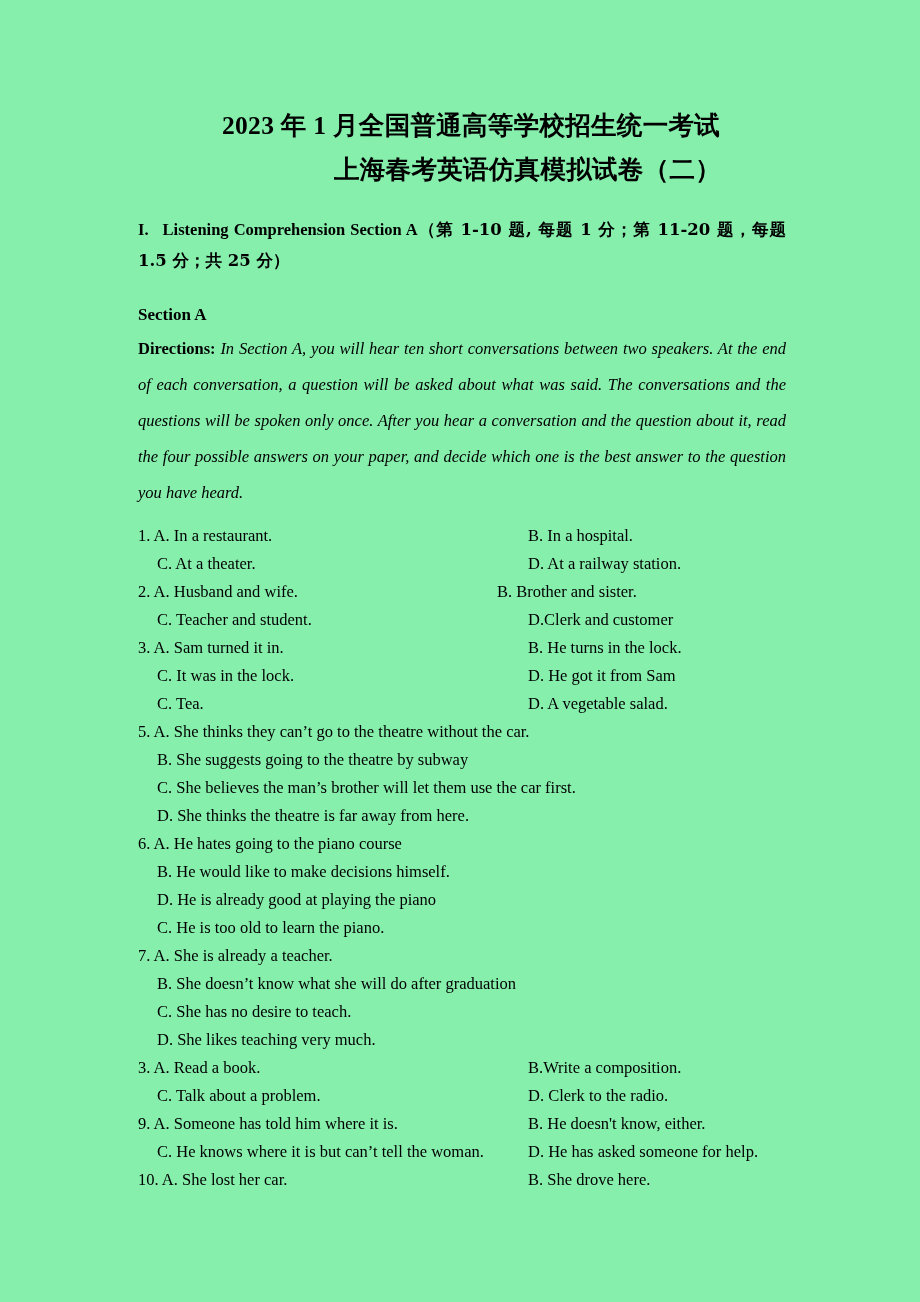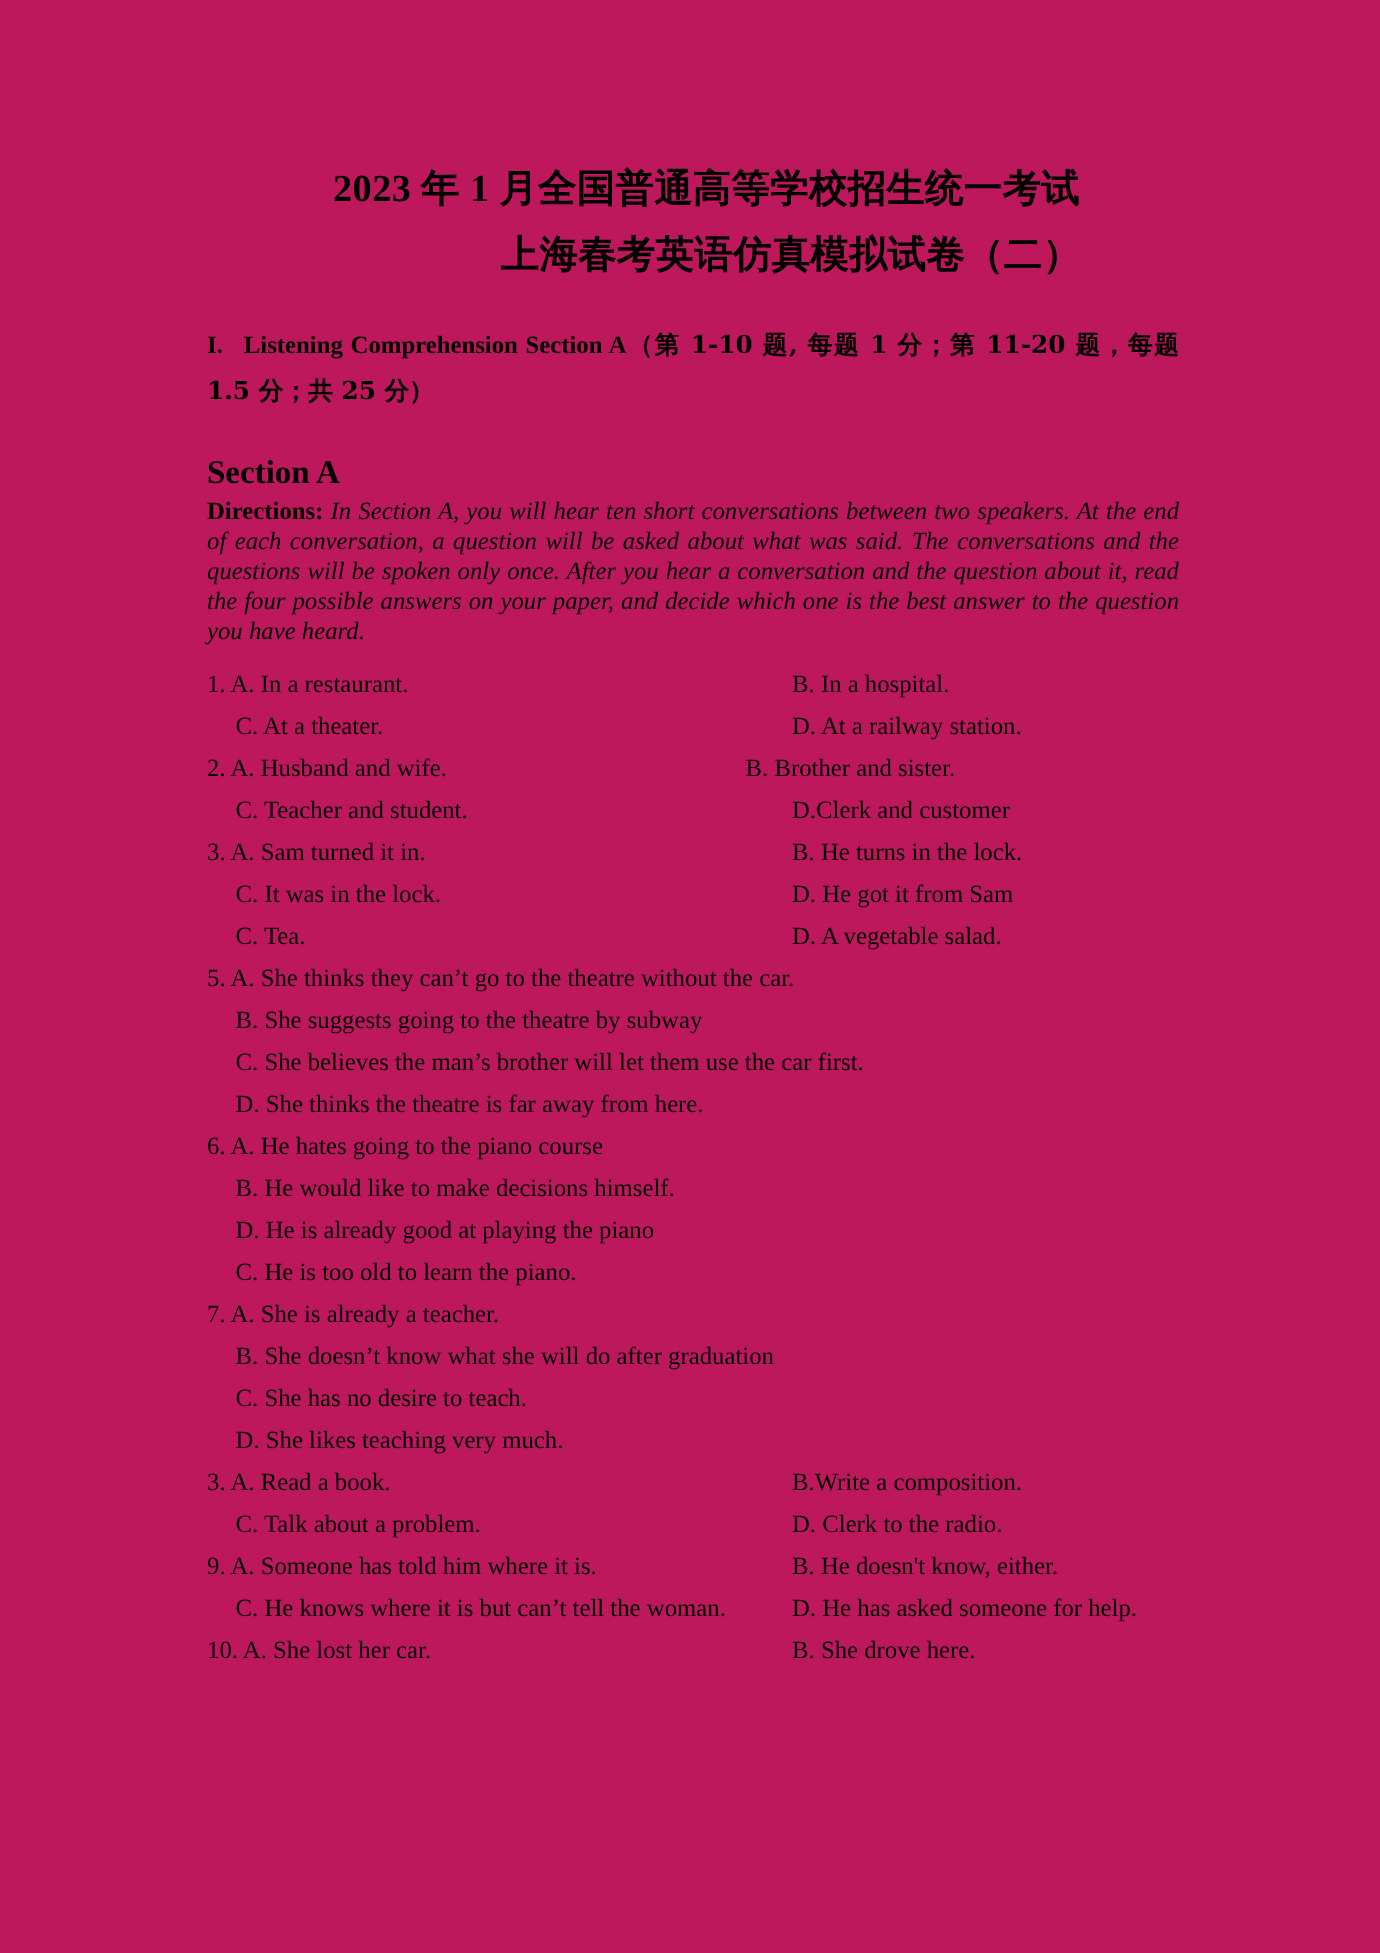--- a/index.html
+++ b/index.html
@@ -4,21 +4,21 @@
 <style>
   html, body {
     margin: 0;
     padding: 0;
     background: #ffffff;
   }
   .page {
     position: relative;
     width: 920px;
     height: 1302px;
-    background: #be185d;
+    background: #86efac;
     overflow: hidden;
     font-family: "Liberation Serif", "DejaVu Serif", serif;
     color: #000000;
     -webkit-font-smoothing: antialiased;
   }
   .content {
     position: absolute;
     left: 138px;
     top: 0;
     width: 648px;
@@ -47,29 +47,29 @@
     text-align: justify;
     text-justify: inter-ideograph;
   }
   .sec-heading .rom { margin-right: 14px; }
   .sec-heading .cn-paren { font-family: "DejaVu Serif", serif; }
 
   
   .section-a {
     margin-top: 26px;
     font-weight: bold;
-    font-size: 22px;
+    font-size: 17px;
     line-height: 26px;
   }
 
   
   .directions {
     margin-top: 3px;
     font-size: 16.5px;
-    line-height: 20px;
+    line-height: 36px;
     text-align: justify;
     text-justify: inter-word;
   }
   .directions .dir-label {
     font-weight: bold;
     font-style: normal;
   }
   .directions .dir-body {
     font-style: italic;
   }

